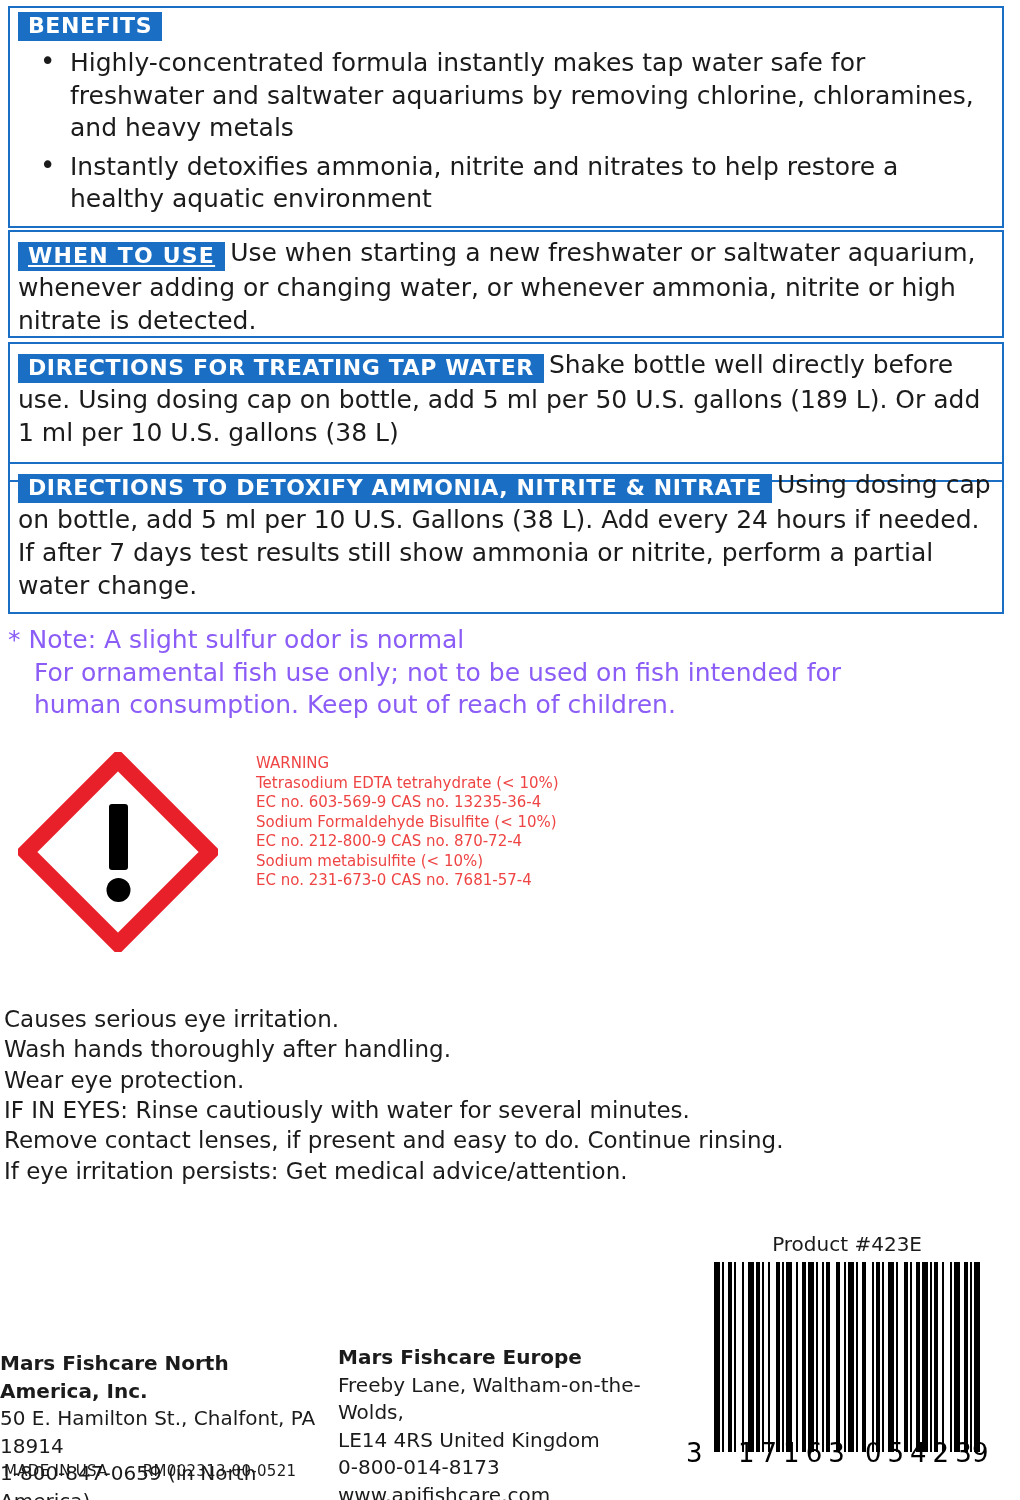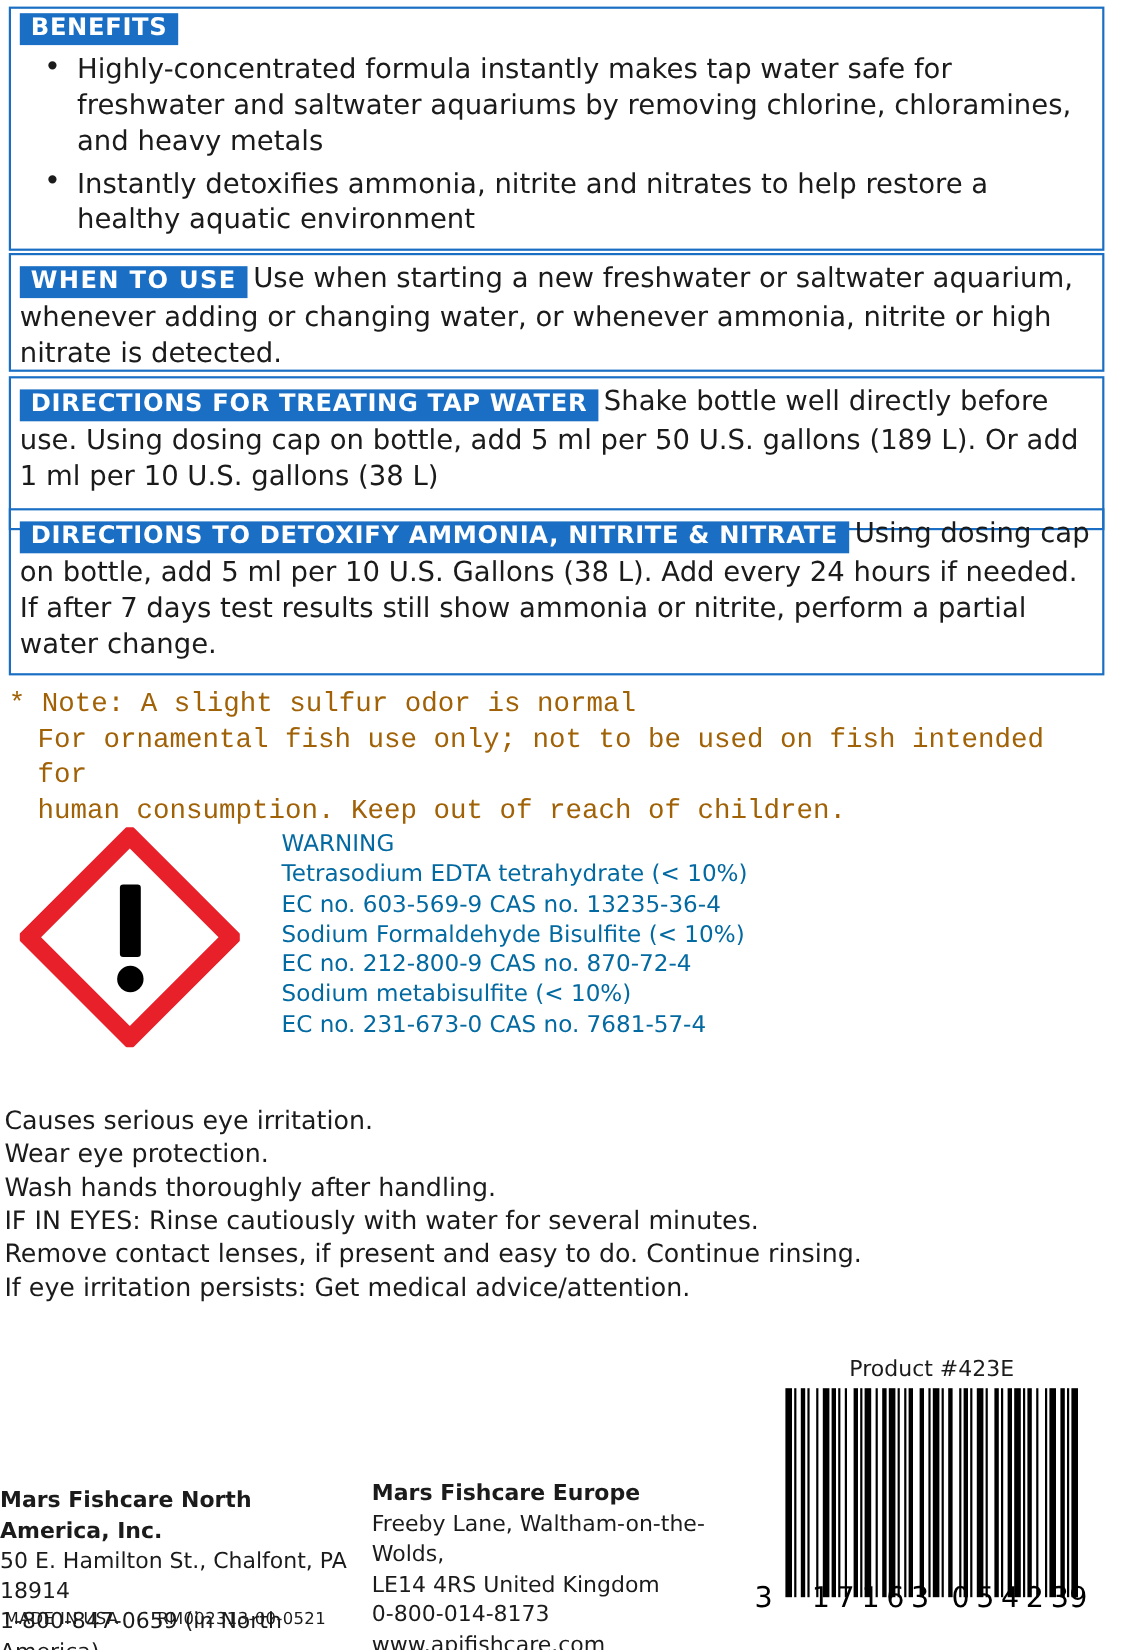--- a/index.html
+++ b/index.html
@@ -35,21 +35,21 @@
     display: inline-block;
     background: #1a6fc4;
     color: #ffffff;
     font-weight: bold;
     font-size: 22px;
     letter-spacing: 0.6px;
     padding: 2px 10px 3px 10px;
     vertical-align: middle;
     line-height: 1.1;
   }
-  .tag.wide { letter-spacing: 1.2px; }
+  .tag.wide { letter-spacing: 1.2px; text-decoration: underline; }
   .inline-text {
     font-size: 25px;
     line-height: 1.32;
     color: #1b1b1b;
   }
 
   
   #benefits-panel { top: 6px; height: 222px; }
   .bullet-list {
     list-style: none;
@@ -78,22 +78,21 @@
   #detox-panel { top: 462px; height: 152px; }
 
   
   .notes {
     position: absolute;
     left: 8px;
     top: 624px;
     width: 1000px;
     font-size: 25px;
     line-height: 1.30;
-    color: #a16207;
-    font-family: Liberation Mono, monospace;
+    color: #8b5cf6;
   }
   .notes .indent { display: block; padding-left: 26px; }
 
   
   .warn-wrap {
     position: absolute;
     left: 8px;
     top: 748px;
     width: 1000px;
   }
@@ -103,23 +102,23 @@
     top: 4px;
     width: 200px;
     height: 200px;
   }
   .ghs svg { display: block; }
 
   .warn-text {
     position: absolute;
     left: 248px;
     top: 6px;
-    font-size: 21px;
+    font-size: 15px;
     line-height: 1.30;
-    color: #0369a1;
+    color: #ef4444;
   }
   .warn-text .hdr { display: block; }
   .warn-text .ln { display: block; }
 
   .hazards {
     position: absolute;
     left: 4px;
     top: 1004px;
     width: 1000px;
     font-size: 23px;
@@ -235,22 +234,22 @@
       <span class="ln">EC no. 603-569-9 CAS no. 13235-36-4</span>
       <span class="ln">Sodium Formaldehyde Bisulfite (&lt; 10%)</span>
       <span class="ln">EC no. 212-800-9 CAS no. 870-72-4</span>
       <span class="ln">Sodium metabisulfite (&lt; 10%)</span>
       <span class="ln">EC no. 231-673-0 CAS no. 7681-57-4</span>
     </div>
   </div>
 
   <div class="hazards">
     <span class="ln">Causes serious eye irritation.</span>
+    <span class="ln">Wash hands thoroughly after handling.</span>
     <span class="ln">Wear eye protection.</span>
-    <span class="ln">Wash hands thoroughly after handling.</span>
     <span class="ln">IF IN EYES: Rinse cautiously with water for several minutes.</span>
     <span class="ln">Remove contact lenses, if present and easy to do.  Continue rinsing.</span>
     <span class="ln">If eye irritation persists: Get medical advice/attention.</span>
   </div>
 
   <div class="product-no">Product #423E</div>
 
   <div class="barcode-area">
     <div class="bars" id="bars">
         <div class="bar" style="width: 6px;"></div>

